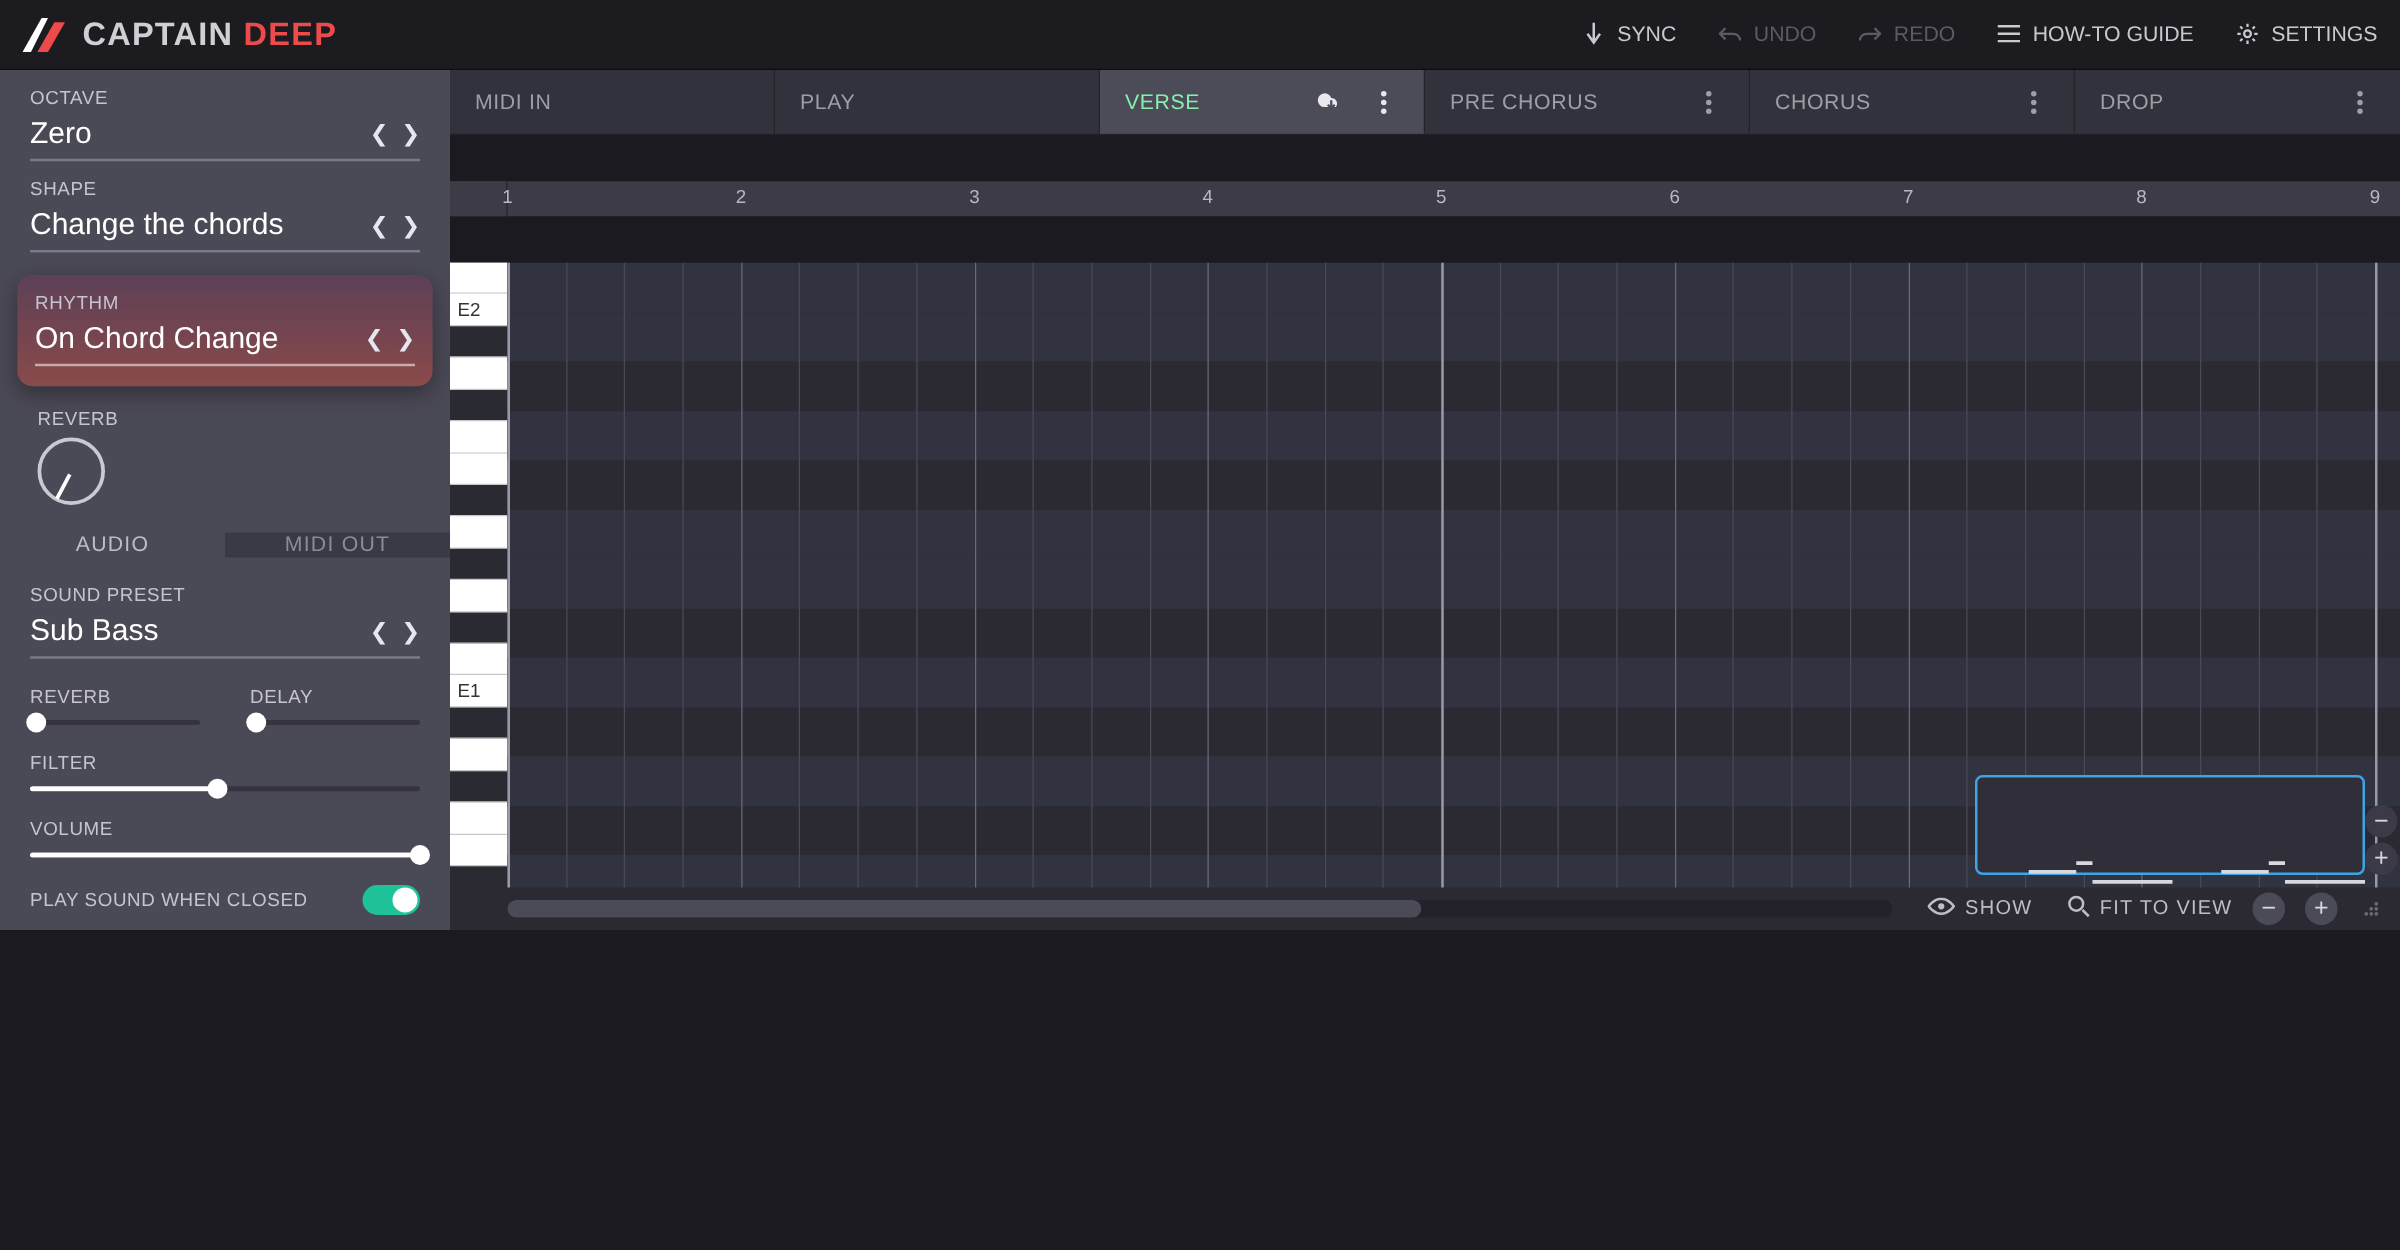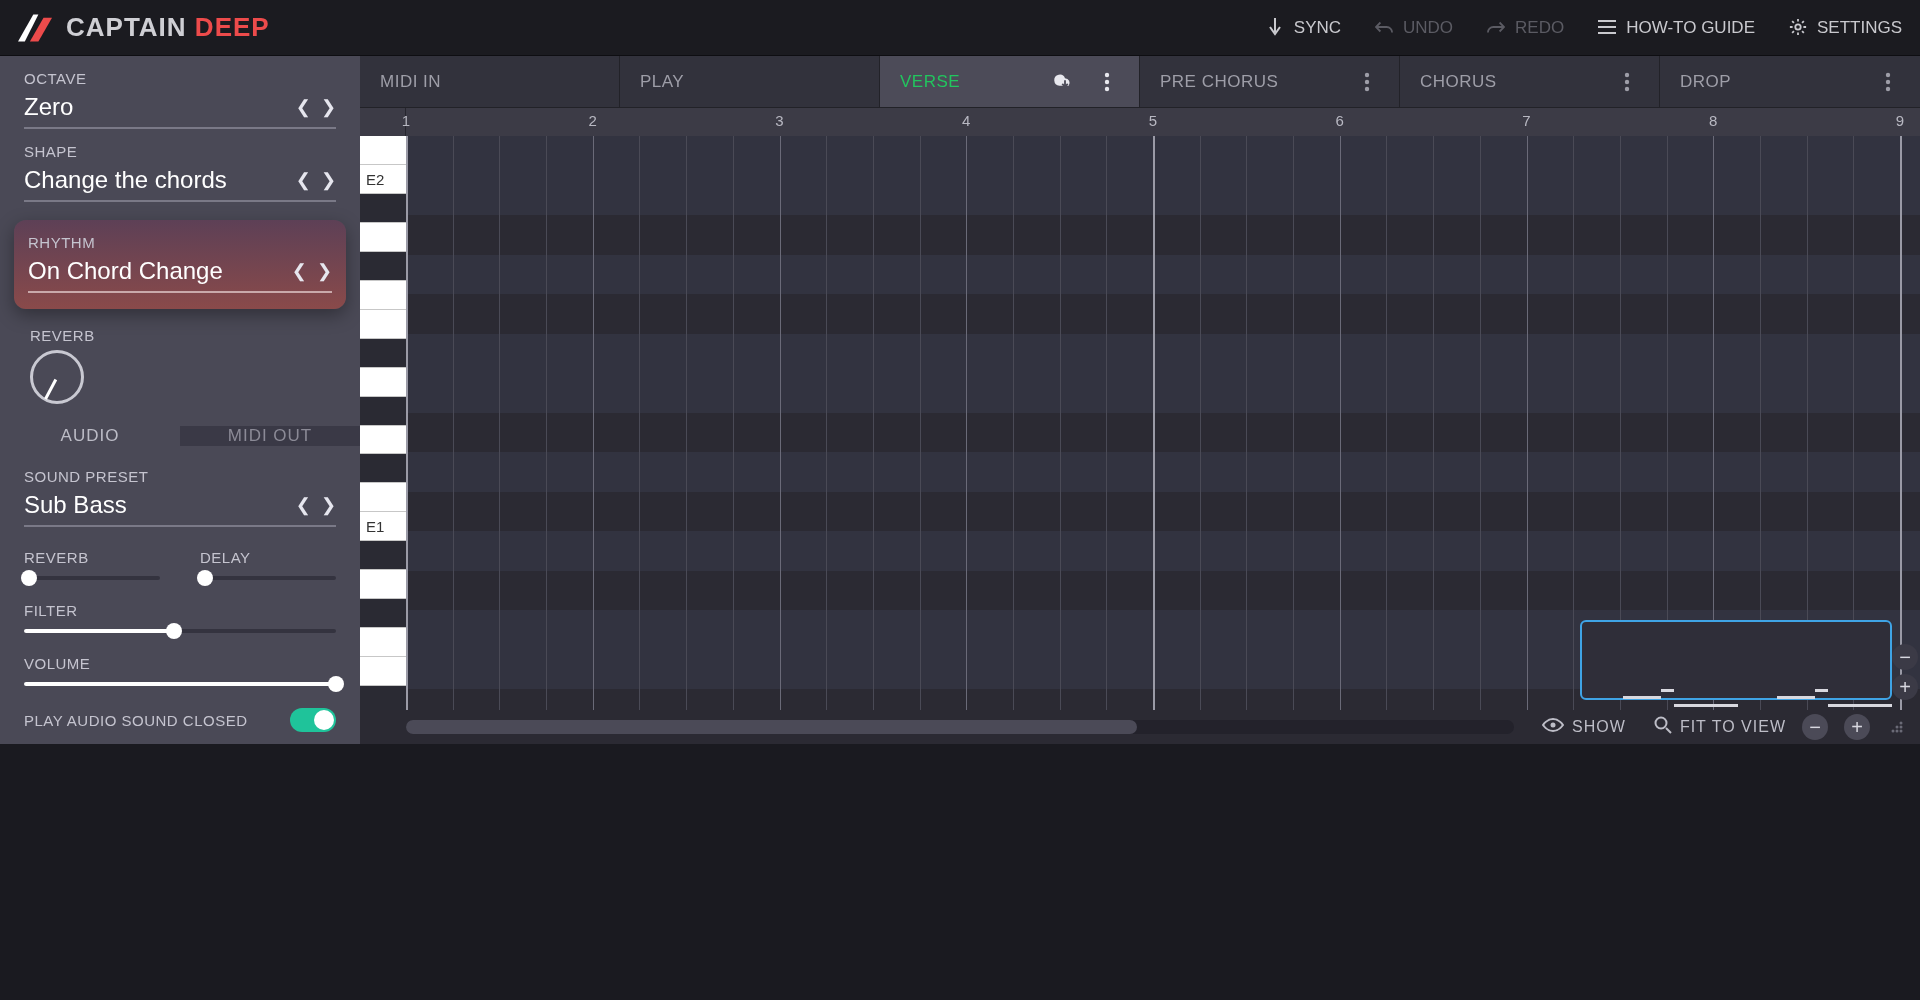--- a/index.html
+++ b/index.html
@@ -11,21 +11,21 @@
 .logo-text { font-size:26px; font-weight:700; letter-spacing:1px; }
 .logo-text .deep { color:#ed4b4b; }
 .header-spacer { flex:1; }
 .header-btn { display:flex; align-items:flex-start; gap:10px; margin-left:34px; font-size:17px; color:#c9c9ce; cursor:pointer; }
 .header-btn.dim { color:#5b5b63; }
 .h-icon { width:18px; height:18px; display:inline-flex; align-items:center; justify-content:center; }
 
 
 .body { display:flex; height:688px; }
 .sidebar { width:380px; background:#4a4956; display:flex; flex-direction:column; }
-.main { flex:1; display:flex; flex-direction:column; position:relative; }
+.main { flex:1; display:flex; flex-direction:column; position:relative;gap:37px; }
 
 
 .param-block { padding:14px 24px 0 24px; }
 .param-label { font-size:15px; color:#c5c4cf; letter-spacing:.5px; margin-bottom:6px; }
 .param-row { display:flex; align-items:center; justify-content:space-between; border-bottom:2px solid #7a7987; padding-bottom:6px; }
 .param-value { font-size:24px; color:#fff; }
 .arrows { display:flex; gap:10px; color:#e6e6ee; font-size:18px; }
 .arrow { cursor:pointer; }
 
 .rhythm-card { margin:18px 14px 0 14px; padding:14px 14px 16px 14px; border-radius:12px;
@@ -51,21 +51,21 @@
 .toggle-row { display:flex; align-items:center; justify-content:space-between; margin-top:auto; padding-bottom:22px; }
 .toggle { width:46px; height:24px; background:#1fc39a; border-radius:12px; position:relative; cursor:pointer; }
 .toggle::after { content:""; position:absolute; width:20px; height:20px; background:#fff; border-radius:50%; top:2px; right:2px; }
 
 
 .section-tabs { height:52px; background:#32323c; display:flex; border-bottom:1px solid #222228; }
 .sec-tab { border-right:1px solid #222228; display:flex; align-items:center; padding:0 20px; font-size:17px; letter-spacing:.5px; color:#9e9ea8; position:relative; cursor:pointer; }
 .sec-tab.w-midi { width:260px; }
 .sec-tab.w-play { width:260px; }
 .sec-tab.w-sect { width:260px; justify-content:space-between; }
-.sec-tab.active { background:#4c4b58; color:#22c55e; }
+.sec-tab.active { background:#4c4b58; color:#86efac; }
 .tab-right { display:flex; align-items:center; gap:18px; }
 .cloud-icon,.dots-icon { width:24px; height:24px; display:inline-flex; align-items:center; justify-content:center; }
 
 
 .ruler { height:28px; background:#3c3b46; display:flex; position:relative; }
 .ruler-keys { width:46px; border-right:1px solid #26262e; background:#3c3b46; }
 .ruler-grid { flex:1; position:relative; }
 .ruler-num { position:absolute; top:4px; font-size:15px; color:#b8b8c2; transform:translateX(-50%); }
 
 
@@ -239,21 +239,21 @@
 
       <div>
         <div class="param-label">VOLUME</div>
         <div class="slider-track">
           <div class="slider-fill" style="width:100%"></div>
             <div class="slider-thumb" style="left:100%"></div>
         </div>
       </div>
 
       <div class="toggle-row">
-        <div class="param-label" style="margin:0">PLAY AUDIO SOUND CLOSED</div>
+        <div class="param-label" style="margin:0">PLAY SOUND WHEN CLOSED</div>
         <div class="toggle"></div>
       </div>
     </div>
   </div>
 
   <div class="main">
     <div class="section-tabs">
       <div class="sec-tab w-midi">
           <span>MIDI IN</span>
         </div>

